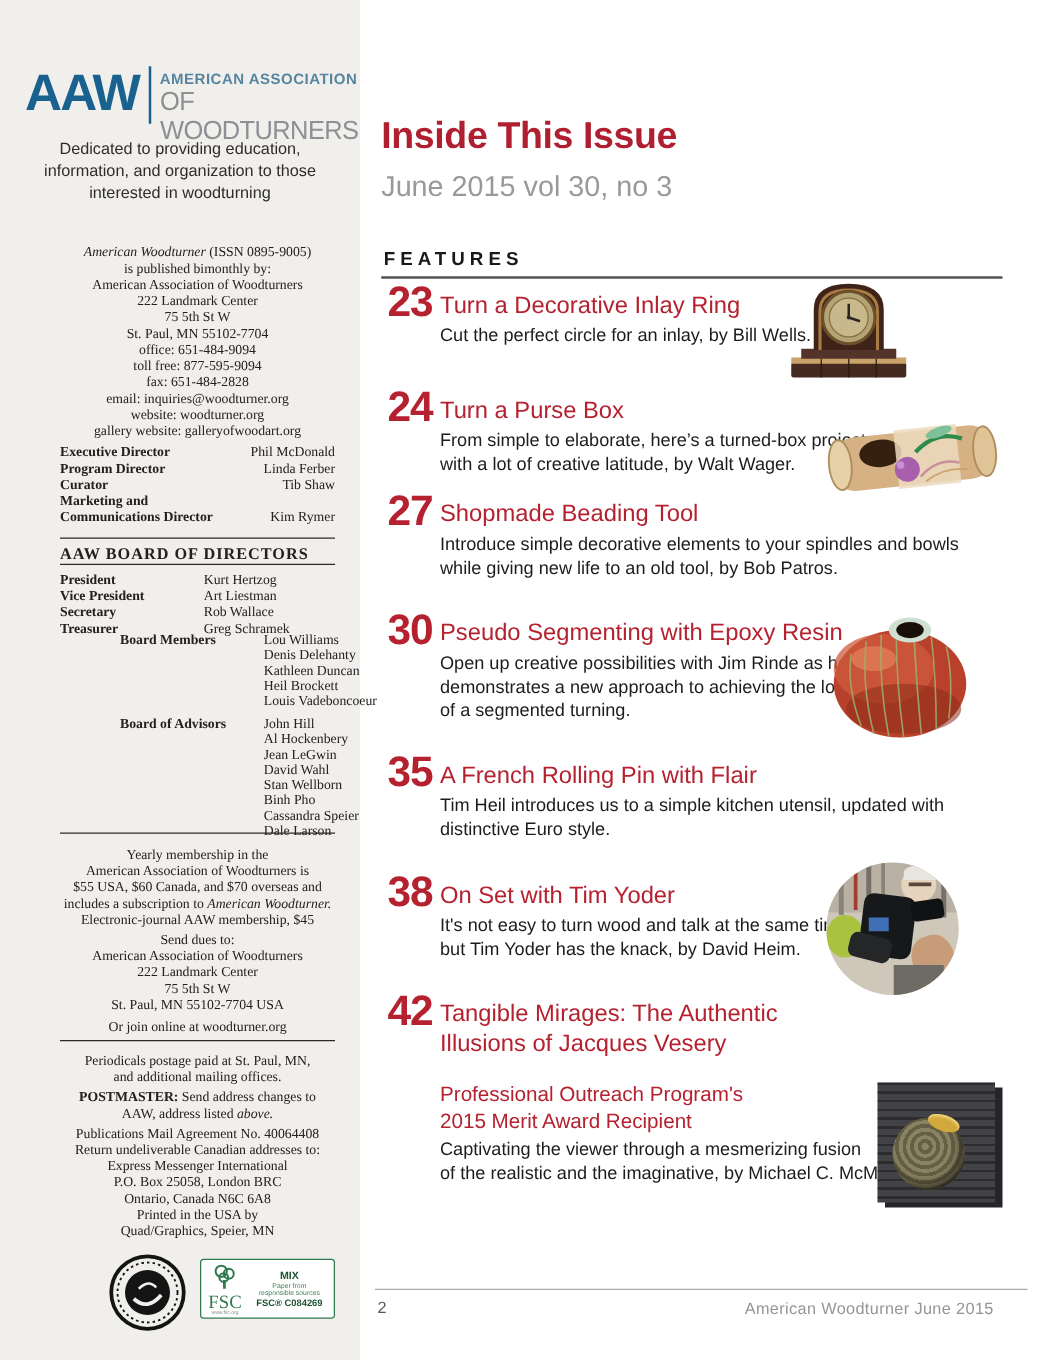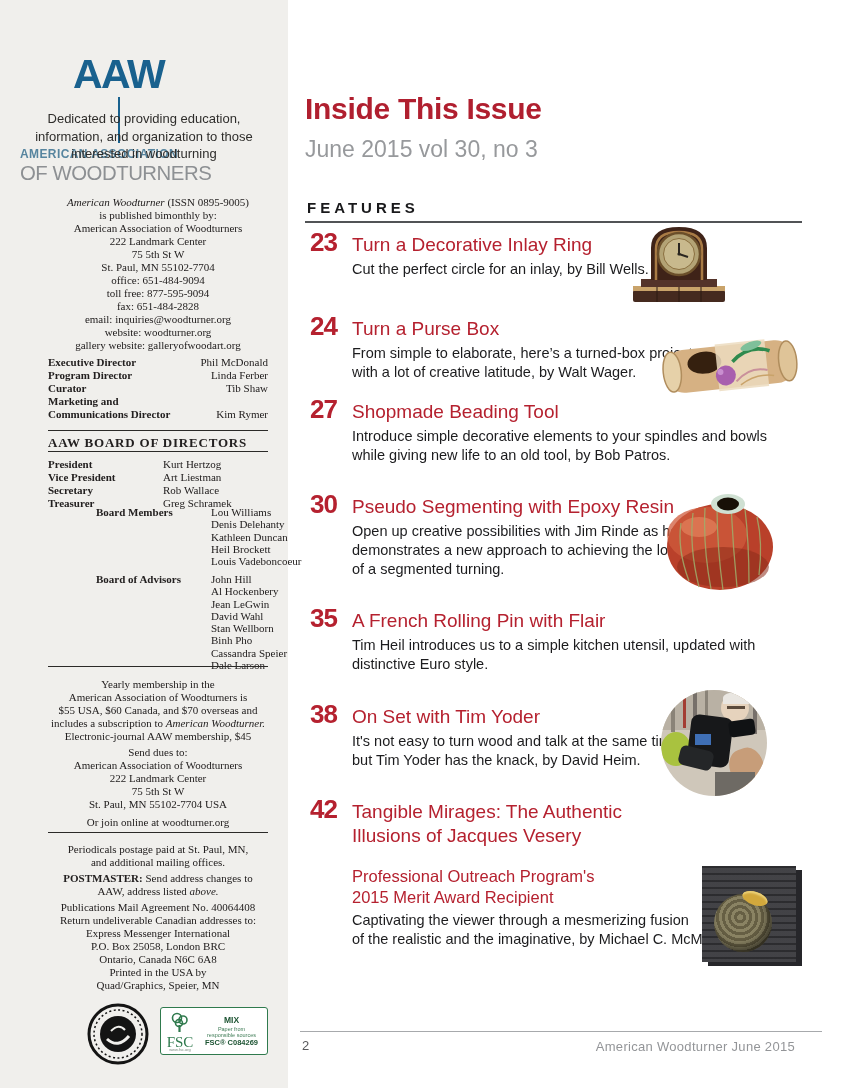--- a/index.html
+++ b/index.html
@@ -6,21 +6,21 @@
   .page{position:relative;width:850px;height:1088px;background:#ffffff;overflow:hidden;
         font-family:"Liberation Sans",sans-serif;color:#1c1c1e;}
   
   .sidebar{position:absolute;left:0;top:0;width:288px;height:1088px;background:#f0efec;}
   .serif{font-family:"Liberation Serif",serif;font-size:11px;line-height:13px;color:#232020;}
   .blk{position:absolute;left:48px;width:220px;}
   .right{text-align:center;}
   .pre{white-space:pre-line;}
   .rule{position:absolute;left:48px;width:220px;height:1px;background:#2b2a28;}
   
-  .logo{position:absolute;left:20px;top:52px;display:flex;align-items:center;flex-direction:column;}
+  .logo{position:absolute;left:20px;top:52px;display:flex;align-items:flex-start;}
   .aaw{font-size:41px;font-weight:bold;color:#19618e;letter-spacing:-1.5px;line-height:44px;}
   .logo-div{width:2px;height:46px;background:#19618e;margin:1px 7px 0 8px;}
   .logo-l1{font-size:12px;font-weight:bold;color:#57859f;letter-spacing:0.4px;padding-top:4px;}
   .logo-l2{font-size:21px;color:#8d9093;letter-spacing:-0.5px;line-height:23px;transform:scaleX(0.97);transform-origin:left;}
   .tagline{position:absolute;left:14px;top:110px;width:260px;text-align:center;
            font-size:13px;line-height:17.5px;color:#2e2d2b;}
   
   .srow{display:flex;justify-content:space-between;align-items:flex-end;}
   .srow b{white-space:pre-line;}
   .orow{display:flex;}
@@ -40,21 +40,21 @@
   .fsc-right{flex:1;text-align:center;padding-right:3px;}
   .fsc-mix{font-size:8.5px;font-weight:bold;color:#1d5433;line-height:9px;}
   .fsc-desc{font-size:5.5px;line-height:6px;color:#3f7c56;margin:1px 0;}
   .fsc-code{font-size:7.5px;font-weight:bold;color:#1d5433;line-height:8px;}
   
   .title{position:absolute;left:305px;top:92px;font-size:30px;font-weight:bold;color:#b01f2f;letter-spacing:-0.3px;}
   .issue{position:absolute;left:305px;top:136px;font-size:23px;color:#97999c;}
   .featheading{position:absolute;left:307px;top:199px;font-size:15px;font-weight:bold;letter-spacing:4px;color:#19191b;}
   .featrule{position:absolute;left:305px;top:221px;width:497px;height:2px;background:#515356;}
   .feature{position:absolute;left:310px;width:478px;display:flex;}
-  .fpage{width:42px;flex:none;font-size:26px;font-weight:bold;color:#b5212f;line-height:31px;letter-spacing:-1px;}
+  .fpage{width:42px;flex:none;font-size:34px;font-weight:bold;color:#b5212f;line-height:31px;letter-spacing:-1px;}
   .fbody{padding-top:6px;}
   .ftitle{font-size:19px;color:#b5212f;line-height:24px;white-space:pre-line;}
   .fsub{font-size:16.5px;color:#b5212f;line-height:21px;margin-top:18px;white-space:pre-line;}
   .fdesc{font-size:14.5px;color:#1c1c1e;line-height:19px;margin-top:3px;white-space:pre-line;}
   
   .photo{position:absolute;}
   .circlephoto{position:absolute;left:661px;top:690px;width:106px;height:106px;border-radius:50%;
                overflow:hidden;background:#cfc7ba;}
   .cp{position:absolute;}
   .vesery{position:absolute;left:698px;top:860px;width:106px;height:108px;}

